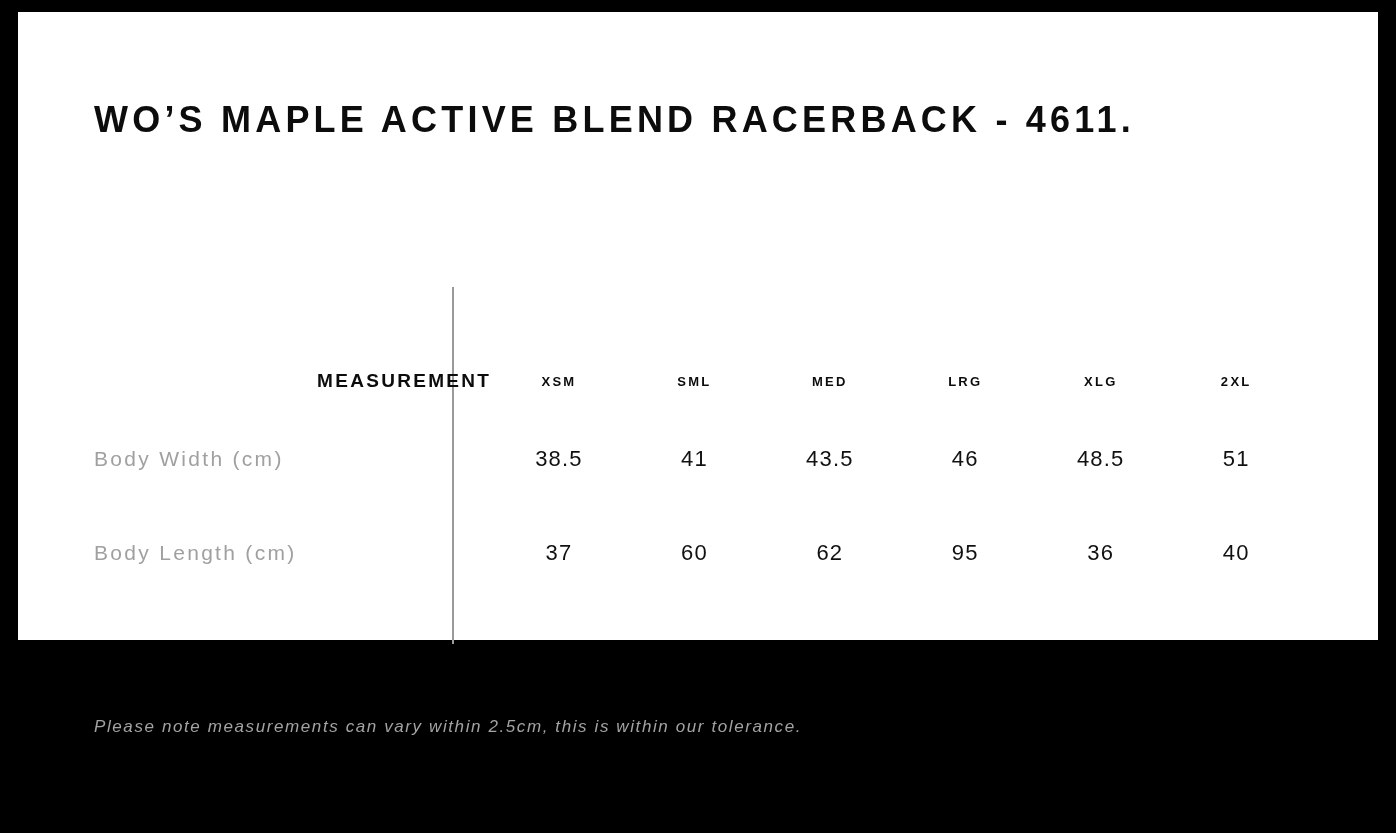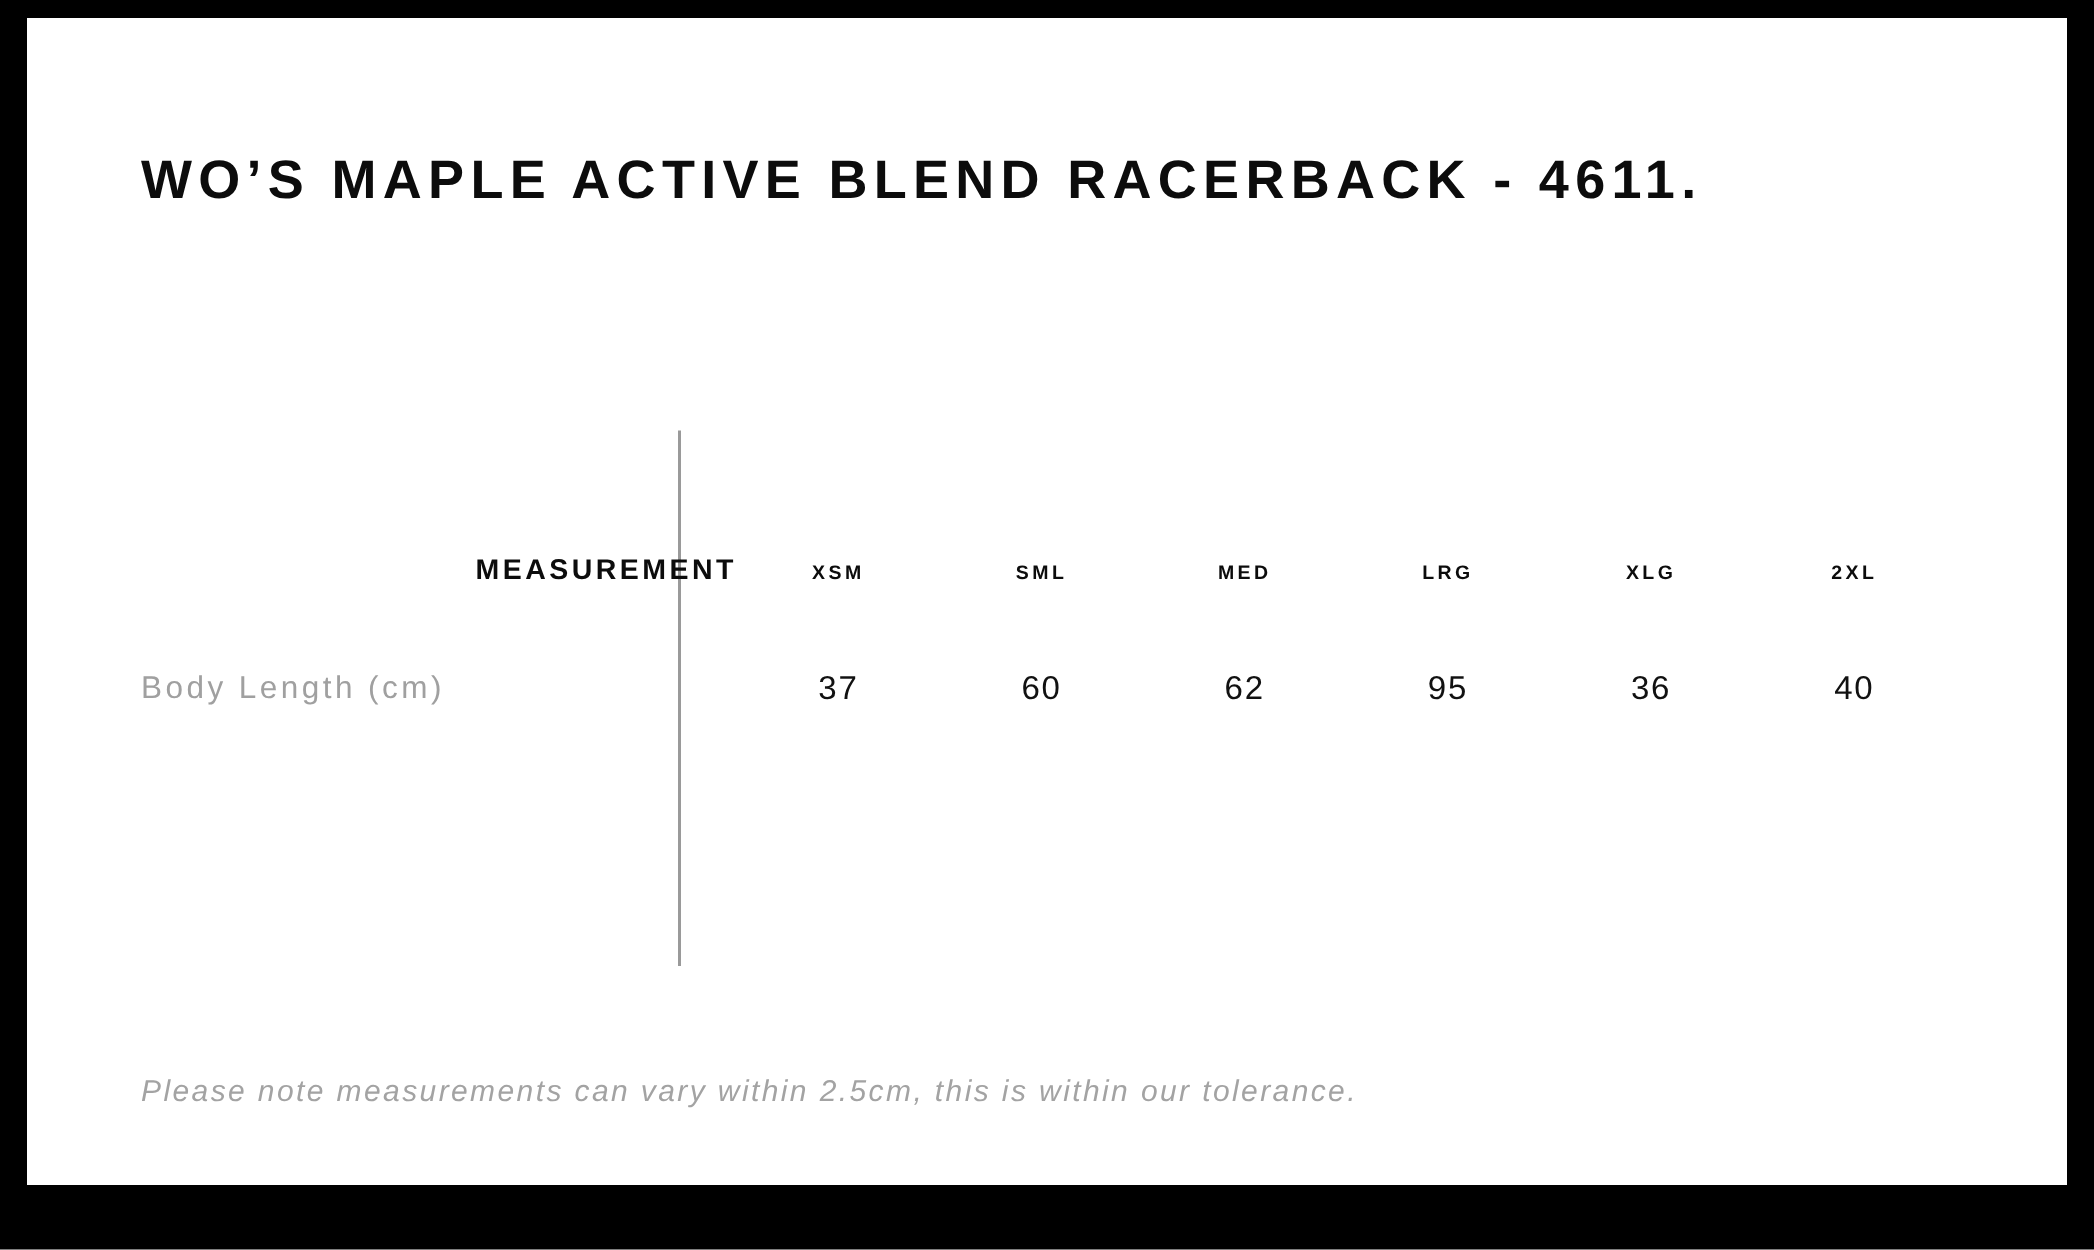--- a/index.html
+++ b/index.html
@@ -11,21 +11,21 @@
     height: 833px;
     background: #000000;
     font-family: "Liberation Sans", sans-serif;
     overflow: hidden;
   }
   .page {
     position: absolute;
     left: 18px;
     top: 12px;
     width: 1360px;
-    height: 778px;
+    height: 628px;
     background: #ffffff;
     box-sizing: border-box;
   }
   .title {
     position: absolute;
     left: 76px;
     top: 87px;
     font-size: 36px;
     font-weight: bold;
     letter-spacing: 4.2px;
@@ -85,21 +85,21 @@
     letter-spacing: 1.2px;
     color: #111111;
     height: 94px;
     vertical-align: middle;
     text-align: center;
   }
   .note {
     position: absolute;
     left: 76px;
     top: 705px;
-    font-size: 20px;
+    font-size: 17px;
     font-style: italic;
     letter-spacing: 1.6px;
     color: #a3a3a3;
     white-space: nowrap;
   }
 </style>
 </head>
 <body>
 
 <div class="page">
@@ -115,20 +115,29 @@
         <th class="size-head">XSM</th>
         <th class="size-head">SML</th>
         <th class="size-head">MED</th>
         <th class="size-head">LRG</th>
         <th class="size-head">XLG</th>
         <th class="size-head">2XL</th>
       </tr>
     </thead>
     <tbody>
       <tr>
+        <td class="measure-cell">Body Width (cm)</td>
+        <td class="value-cell">38.5</td>
+        <td class="value-cell">41</td>
+        <td class="value-cell">43.5</td>
+        <td class="value-cell">46</td>
+        <td class="value-cell">48.5</td>
+        <td class="value-cell">51</td>
+      </tr>
+      <tr>
         <td class="measure-cell">Body Length (cm)</td>
         <td class="value-cell">37</td>
         <td class="value-cell">60</td>
         <td class="value-cell">62</td>
         <td class="value-cell">95</td>
         <td class="value-cell">36</td>
         <td class="value-cell">40</td>
       </tr>
     </tbody>
   </table>

